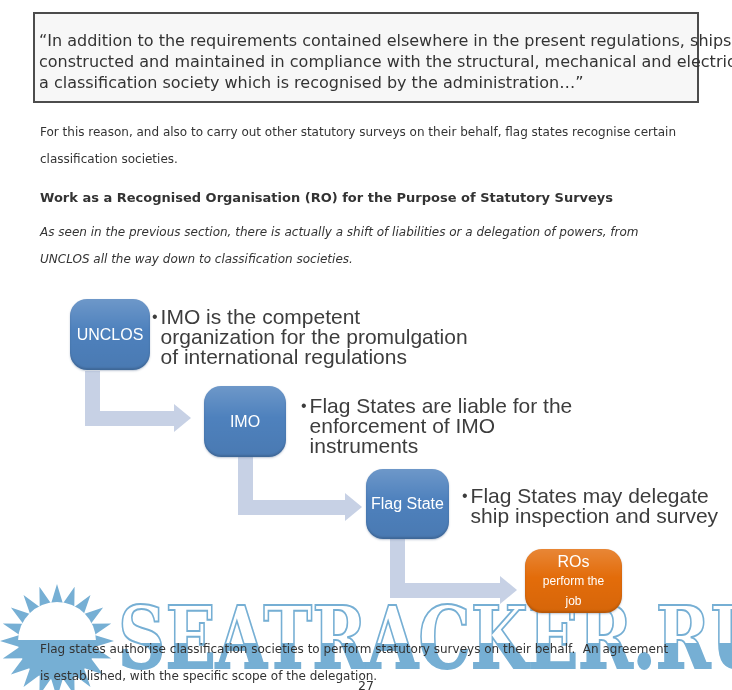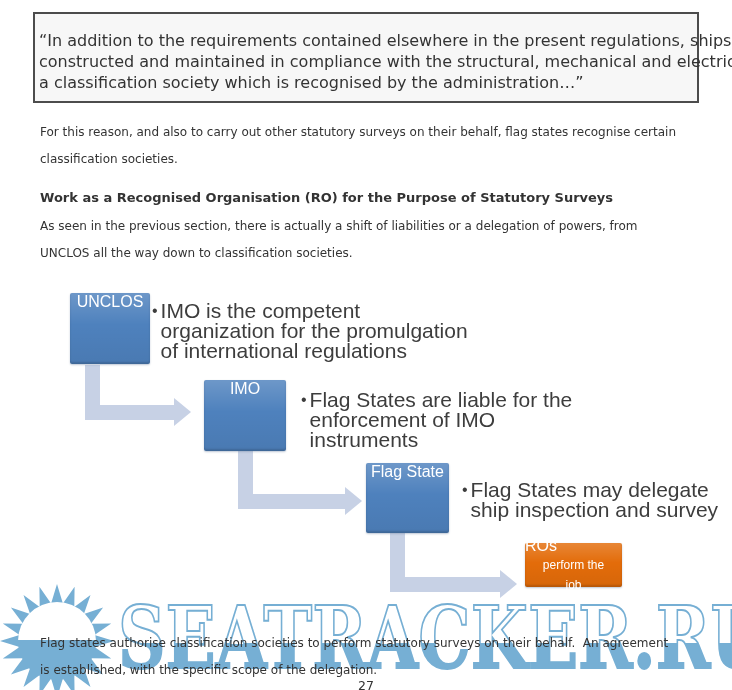--- a/index.html
+++ b/index.html
@@ -18,35 +18,35 @@
   .quote-box {
     margin:12px 33px 0 33px;
     border:2px solid var(--quote-border, #4C4C4C);
     background:var(--quote-bg, #F7F7F7);
     padding:16px 8px 8px 4px;
   }
   .quote-box p { margin:0; font-size:16px; line-height:21px; white-space:pre; }
   .body { margin:0 40px; font-size:12px; line-height:27px; white-space:pre; }
   .para1   { margin-top:16px; }
   .heading { margin:14px 40px 0 40px; font-size:13px; line-height:21px; font-weight:bold; white-space:pre; }
-  .para2   { margin-top:5px; }
+  .para2   { margin-top:11px;font-style:italic; }
   .closing { margin-top:22px; }
   
   .diagram { position:relative; height:320px; margin-top:21px; font-family:"Liberation Sans", sans-serif; }
   .node {
-    position:absolute; display:flex; justify-content:center;
-    border-radius:2px; color:#fff;
+    position:absolute; display:flex; align-items:center; justify-content:center;
+    border-radius:17px; color:#fff;
     background:linear-gradient(180deg, rgba(255,255,255,.18), rgba(255,255,255,0) 45%, rgba(0,0,0,.06)), var(--box-blue, #4E81BD);
     box-shadow:inset 0 -2px 2px rgba(0,0,0,.15), 0 1px 2px rgba(110,130,160,.45);
   }
   .node-label { font-size:16px; }
   .n-unclos { left:70px;  top:5px;   width:80px; height:71px; }
   .n-imo    { left:204px; top:92px;  width:82px; height:71px; }
   .n-flag   { left:366px; top:175px; width:83px; height:70px; }
-  .n-ros    { left:525px; top:255px; width:97px; height:44px; flex-direction:column;
+  .n-ros    { left:525px; top:255px; width:97px; height:64px; flex-direction:column;
               background:linear-gradient(180deg, rgba(255,255,255,.18), rgba(255,255,255,0) 45%, rgba(0,0,0,.06)), var(--box-orange, #E36C0A); }
   .ros-title { font-size:16px; line-height:19px; }
   .ros-sub   { font-size:12px; line-height:20px; white-space:pre; text-align:center; }
   .bullet { position:absolute; display:flex; color:#3d3d3d; }
   .dot  { font-size:16px; line-height:20px; margin-right:3px; }
   .btxt { font-size:21px; line-height:20px; white-space:pre; }
   .b1 { left:152px; top:13px; }
   .b2 { left:301px; top:102px; }
   .b3 { left:462px; top:192px; }
   .seg { position:absolute; background:var(--arrow, #C7D1E5); }

